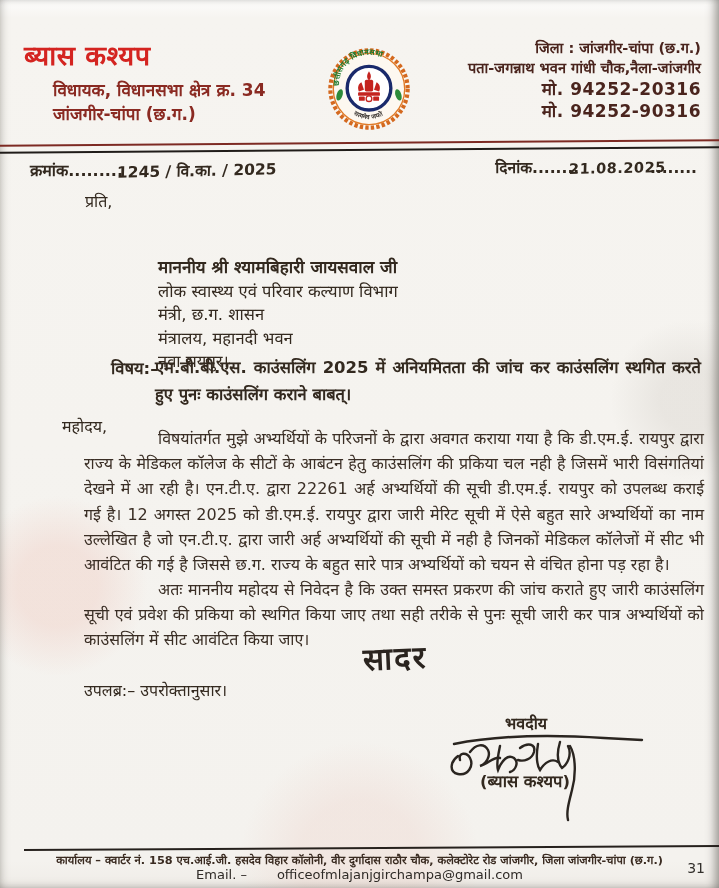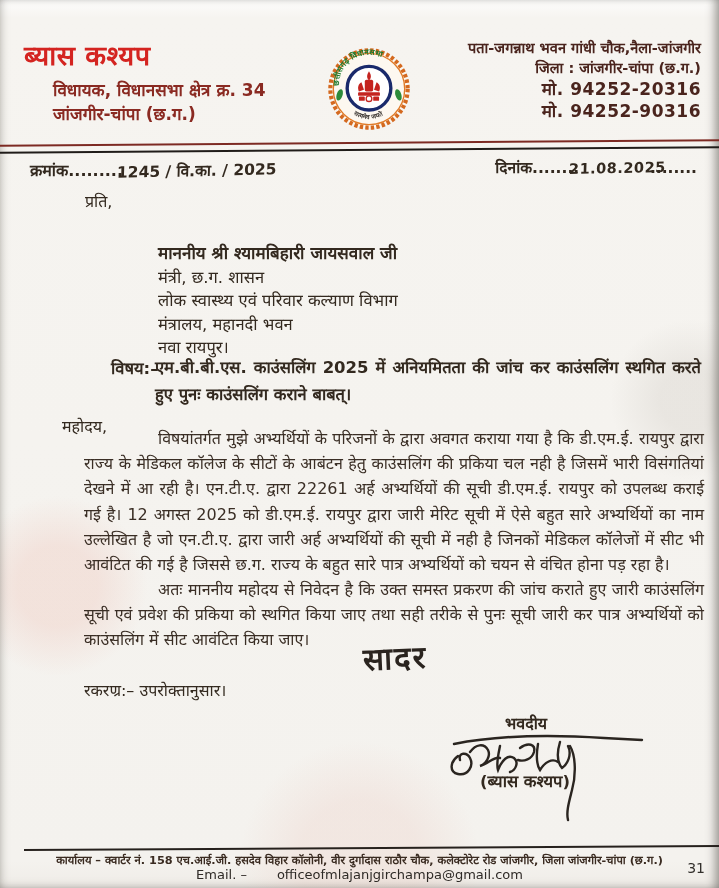--- a/index.html
+++ b/index.html
@@ -34,21 +34,21 @@
   .rule-footer{left:24px;top:847px;width:695px;height:0;
     border-top:2.2px solid #26211d;transform:rotate(-0.35deg);}
   
   .kramank{left:30px;top:159px;font-size:16px;font-weight:bold;}
   .hand{display:inline-block;font-weight:600;transform:rotate(-1.2deg) skewX(-3deg);}
   .kramank .hand{font-size:15.5px;margin-left:-6px;}
   .dinank{right:22px;top:156px;font-size:15.5px;font-weight:bold;}
   .dinank .hand{font-size:14.5px;margin:0 -16px 0 -10px;letter-spacing:.5px;}
   .prati{left:85px;top:190px;font-size:16px;}
   
-  .recipient{left:158px;top:242px;font-size:16.5px;line-height:23.6px;}
+  .recipient{left:158px;top:256px;font-size:16.5px;line-height:23.6px;}
   .recipient .r0{font-weight:bold;font-size:17px;}
   
   .subj-label{left:64px;top:356px;font-size:16.5px;font-weight:bold;margin-left:47px;}
   .subj-text{left:155px;top:354px;width:546px;font-size:16.5px;font-weight:bold;line-height:27px;text-align:justify;}
   .greeting{left:62px;top:415px;font-size:16px;text-align:right;}
   
   .body-para{left:84px;width:620px;font-size:16px;line-height:25.2px;text-align:justify;text-indent:74px;color:#3a2e25;}
   .p1{top:426px;}
   .p2{top:577px;}
   .note-sadar{left:363px;top:636px;font-size:31px;font-weight:600;color:#2a241f;transform:rotate(-2.5deg);letter-spacing:2px;}
@@ -96,56 +96,56 @@
       <path d="M41,45 c-4,2 -5,7 -3,11 l6,-2 z"></path>
       <path d="M59,45 c4,2 5,7 3,11 l-6,-2 z"></path>
       <rect x="37" y="57" width="26" height="4" rx="1"></rect>
       <circle cx="50" cy="64.5" r="3.4" fill="none" stroke="#c4231f" stroke-width="1.6"></circle>
       <rect x="38" y="62" width="7" height="5" rx="1"></rect>
       <rect x="55" y="62" width="7" height="5" rx="1"></rect>
     </g>
   </svg>
 
   <div class="abs lh-addr">
+    <div>जिला : जांजगीर-चांपा (छ.ग.)</div>
     <div>पता-जगन्नाथ भवन गांधी चौक,नैला-जांजगीर</div>
-    <div>जिला : जांजगीर-चांपा (छ.ग.)</div>
     <div class="phone">मो. 94252-20316</div>
     <div class="phone">मो. 94252-90316</div>
   </div>
 
   <div class="abs rule-top"></div>
 
   <div class="abs kramank">
     <span>क्रमांक.........</span><span class="hand">1245 / वि.का. / 2025</span>
   </div>
   <div class="abs dinank">
     <span>दिनांक........</span><span class="hand">21.08.2025</span><span>........</span>
   </div>
 
   <div class="abs prati">प्रति,</div>
 
   <div class="abs recipient">
     <div class="r0">माननीय श्री श्यामबिहारी जायसवाल जी</div>
+    <div>लोक स्वास्थ्य एवं परिवार कल्याण विभाग</div>
     <div>मंत्री, छ.ग. शासन</div>
-    <div>लोक स्वास्थ्य एवं परिवार कल्याण विभाग</div>
     <div>मंत्रालय, महानदी भवन</div>
     <div>नवा रायपुर।</div>
   </div>
 
   <div class="abs subj-label">विषय:–</div>
   <div class="abs subj-text">एम.बी.बी.एस. काउंसलिंग 2025 में अनियमितता की जांच कर काउंसलिंग स्थगित करते हुए पुनः काउंसलिंग कराने बाबत्।</div>
 
   <div class="abs greeting">महोदय,</div>
 
   <div class="abs body-para p1">विषयांतर्गत मुझे अभ्यर्थियों के परिजनों के द्वारा अवगत कराया गया है कि डी.एम.ई. रायपुर द्वारा राज्य के मेडिकल कॉलेज के सीटों के आबंटन हेतु काउंसलिंग की प्रकिया चल नही है जिसमें भारी विसंगतियां देखने में आ रही है। एन.टी.ए. द्वारा 22261 अर्ह अभ्यर्थियों की सूची डी.एम.ई. रायपुर को उपलब्ध कराई गई है। 12 अगस्त 2025 को डी.एम.ई. रायपुर द्वारा जारी मेरिट सूची में ऐसे बहुत सारे अभ्यर्थियों का नाम उल्लेखित है जो एन.टी.ए. द्वारा जारी अर्ह अभ्यर्थियों की सूची में नही है जिनकों मेडिकल कॉलेजों में सीट भी आवंटित की गई है जिससे छ.ग. राज्य के बहुत सारे पात्र अभ्यर्थियों को चयन से वंचित होना पड़ रहा है।</div>
   <div class="abs body-para p2">अतः माननीय महोदय से निवेदन है कि उक्त समस्त प्रकरण की जांच कराते हुए जारी काउंसलिंग सूची एवं प्रवेश की प्रकिया को स्थगित किया जाए तथा सही तरीके से पुनः सूची जारी कर पात्र अभ्यर्थियों को काउंसलिंग में सीट आवंटित किया जाए।</div>
 
   <div class="abs note-sadar">सादर</div>
 
-  <div class="abs enclosure">रकरण्र:– उपरोक्तानुसार।</div>
+  <div class="abs enclosure">उपलब्र:– उपरोक्तानुसार।</div>
 
   <div class="abs closing">भवदीय</div>
   <svg class="abs sig-svg" width="210" height="100" viewBox="0 0 210 100">
     <g fill="none" stroke="#2a2520" stroke-width="2.4" stroke-linecap="round">
       <path d="M14,34 c-8,6 -9,16 0,18 c10,2 16,-8 12,-16 c-3,-6 -12,-6 -10,2"></path>
       <path d="M26,30 c6,-8 14,-9 18,-2 c3,6 -2,14 -8,16 c8,-2 14,-10 20,-8"></path>
       <path d="M56,24 c-2,10 -4,18 -2,24 c4,-10 10,-16 16,-12 c5,4 2,12 -4,14"></path>
       <path d="M76,26 c8,-6 16,-4 14,4 c-2,7 -10,10 -16,8"></path>
       <path d="M94,22 c-2,12 -2,20 2,26 c5,-8 12,-12 18,-8"></path>
       <path d="M116,20 c-3,10 -3,20 2,26 c6,-4 10,-14 6,-22"></path>

